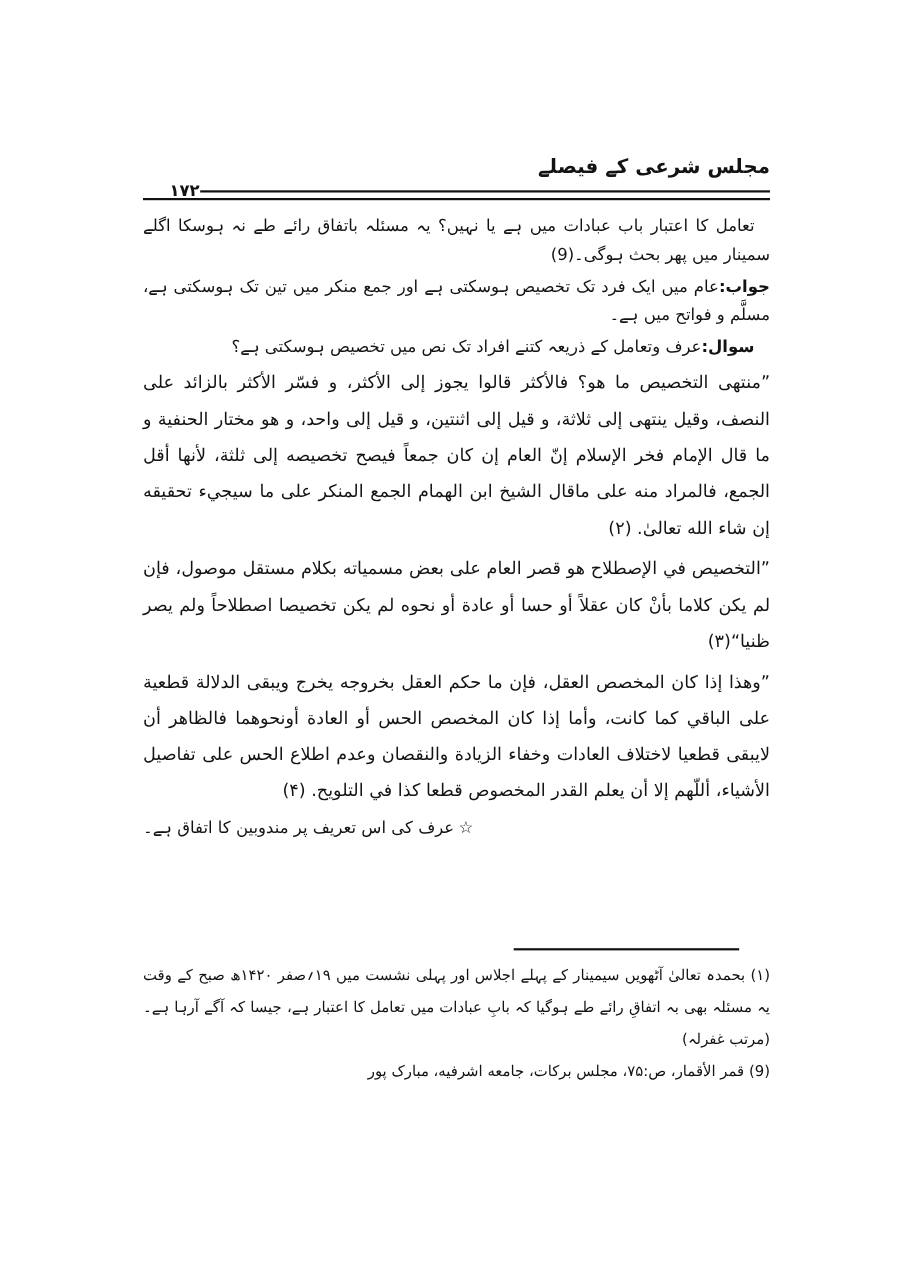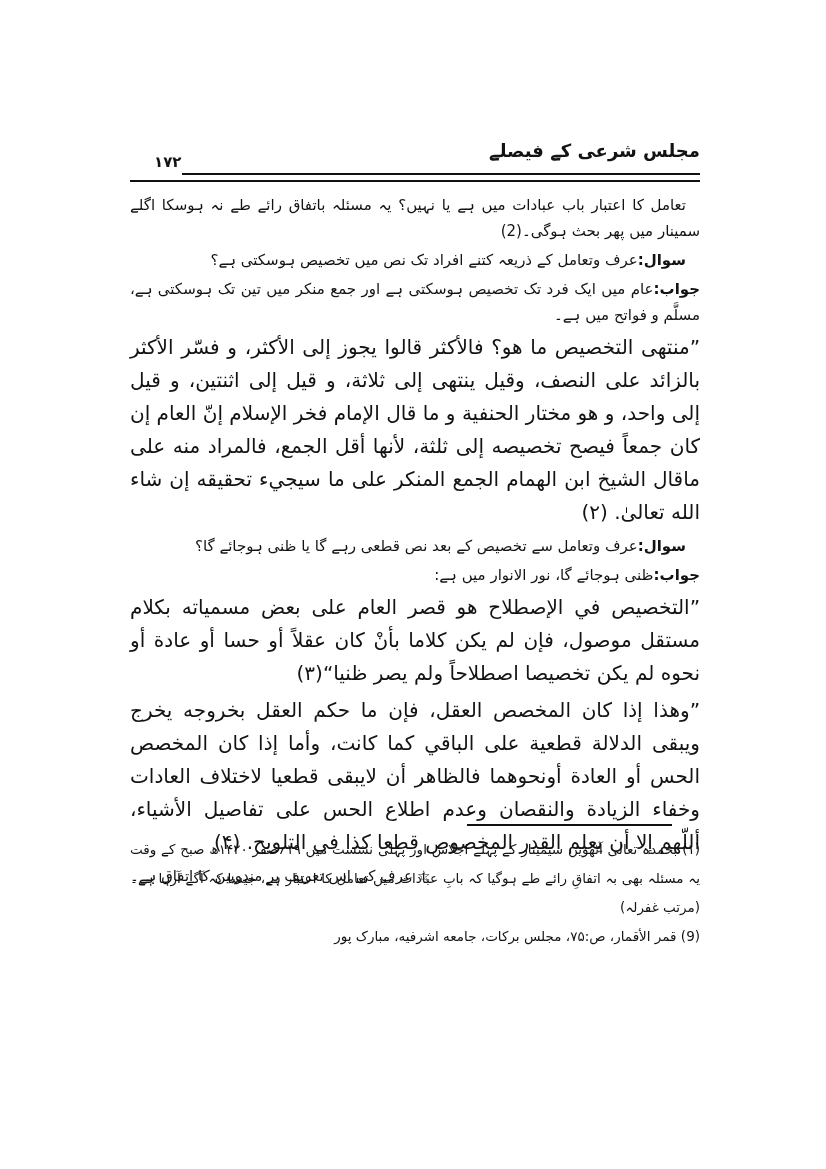--- a/index.html
+++ b/index.html
@@ -9,69 +9,67 @@
   }
   .content{
     position:absolute;left:130px;top:140px;width:570px;direction:rtl;
   }
   
   .header{position:relative;height:44px;margin-bottom:8px;}
   .header-title{
     position:absolute;right:0;top:0;font-weight:bold;font-size:18px;white-space:nowrap;text-align:center;
   }
   .page-number{
-    position:absolute;left:24px;top:13px;font-weight:bold;font-size:15px;letter-spacing:2px;
+    position:absolute;left:24px;top:24px;font-weight:bold;font-size:15px;letter-spacing:2px;
   }
   .header-rule-top{position:absolute;left:52px;right:0;bottom:9px;height:0;border-bottom:2px solid #111;}
   .header-rule-bottom{position:absolute;left:0;right:0;bottom:2px;height:0;border-bottom:2px solid #111;}
   
   .urdu{
     font-size:15px;line-height:26px;text-align:justify;text-align-last:right;
     margin:0 0 3px 0;
   }
   .urdu .qlabel{font-weight:bold;}
   .indent{text-indent:14px;}
   .arabic{
-    font-size:20px;line-height:33px;text-align:justify;text-align-last:right;
+    font-size:16px;line-height:33px;text-align:justify;text-align-last:right;
     margin:2px 0 4px 0;
   }
   .star-note{font-size:15px;line-height:26px;text-align:left;margin-top:4px;}
   .star-ico{display:inline-block;margin-left:4px;font-size:15px;}
   
   .footnotes{
-    position:absolute;left:130px;top:824px;width:570px;direction:rtl;
+    position:absolute;left:130px;top:862px;width:570px;direction:rtl;
   }
   .fn-sep{width:205px;margin-right:28px;height:2px;background:#111;margin-bottom:9px;}
   .footnote{
     font-size:13.5px;line-height:29px;text-align:justify;text-align-last:right;margin:0;
   }
 </style>
 </head>
 <body>
 
 <div class="content">
 
   <div class="header">
     <span class="header-title">مجلس شرعی کے فیصلے</span>
     <span class="page-number">۱۷۲</span>
     <div class="header-rule-top"></div>
     <div class="header-rule-bottom"></div>
   </div>
 
-  <p class="urdu indent">تعامل کا اعتبار باب عبادات میں ہے یا نہیں؟ یہ مسئلہ باتفاق رائے طے نہ ہوسکا اگلے سمینار میں پھر بحث ہوگی۔(2)</p>
+  <p class="urdu indent">تعامل کا اعتبار باب عبادات میں ہے یا نہیں؟ یہ مسئلہ باتفاق رائے طے نہ ہوسکا اگلے سمینار میں پھر بحث ہوگی۔(9)</p>
+
+  <p class="urdu"><span class="qlabel">جواب:</span><span>عام میں ایک فرد تک تخصیص ہوسکتی ہے اور جمع منکر میں تین تک ہوسکتی ہے، مسلَّم و فواتح میں ہے۔</span></p>
 
   <p class="urdu indent"><span class="qlabel">سوال:</span><span>عرف وتعامل کے ذریعہ کتنے افراد تک نص میں تخصیص ہوسکتی ہے؟</span></p>
 
-  <p class="urdu"><span class="qlabel">جواب:</span><span>عام میں ایک فرد تک تخصیص ہوسکتی ہے اور جمع منکر میں تین تک ہوسکتی ہے، مسلَّم و فواتح میں ہے۔</span></p>
-
   <p class="arabic">”منتهى التخصيص ما هو؟ فالأكثر قالوا يجوز إلى الأكثر، و فسّر الأكثر بالزائد على النصف، وقيل ينتهى إلى ثلاثة، و قيل إلى اثنتين، و قيل إلى واحد، و هو مختار الحنفية و ما قال الإمام فخر الإسلام إنّ العام إن كان جمعاً فيصح تخصيصه إلى ثلثة، لأنها أقل الجمع، فالمراد منه على ماقال الشيخ ابن الهمام الجمع المنكر على ما سيجيء تحقيقه إن شاء الله تعالىٰ. (۲)</p>
 
-  <p class="urdu indent"><span class="qlabel">سوال:</span><span>عرف وتعامل سے تخصیص کے بعد نص قطعی رہے گا یا ظنی ہوجائے گا؟</span></p>
 
-  <p class="urdu"><span class="qlabel">جواب:</span><span>ظنی ہوجائے گا، نور الانوار میں ہے:</span></p>
 
   <p class="arabic">”التخصيص في الإصطلاح هو قصر العام على بعض مسمياته بكلام مستقل موصول، فإن لم يكن كلاما بأنْ كان عقلاً أو حسا أو عادة أو نحوه لم يكن تخصيصا اصطلاحاً ولم يصر ظنيا“(۳)</p>
 
 
   <p class="arabic">”وهذا إذا كان المخصص العقل، فإن ما حكم العقل بخروجه يخرج ويبقى الدلالة قطعية على الباقي كما كانت، وأما إذا كان المخصص الحس أو العادة أونحوهما فالظاهر أن لايبقى قطعيا لاختلاف العادات وخفاء الزيادة والنقصان وعدم اطلاع الحس على تفاصيل الأشياء، أللّهم إلا أن يعلم القدر المخصوص قطعا كذا في التلويح. (۴)</p>
 
   <p class="star-note"><span class="star-ico">☆</span><span>عرف کی اس تعریف پر مندوبین کا اتفاق ہے۔</span></p>
 
 </div>
 

